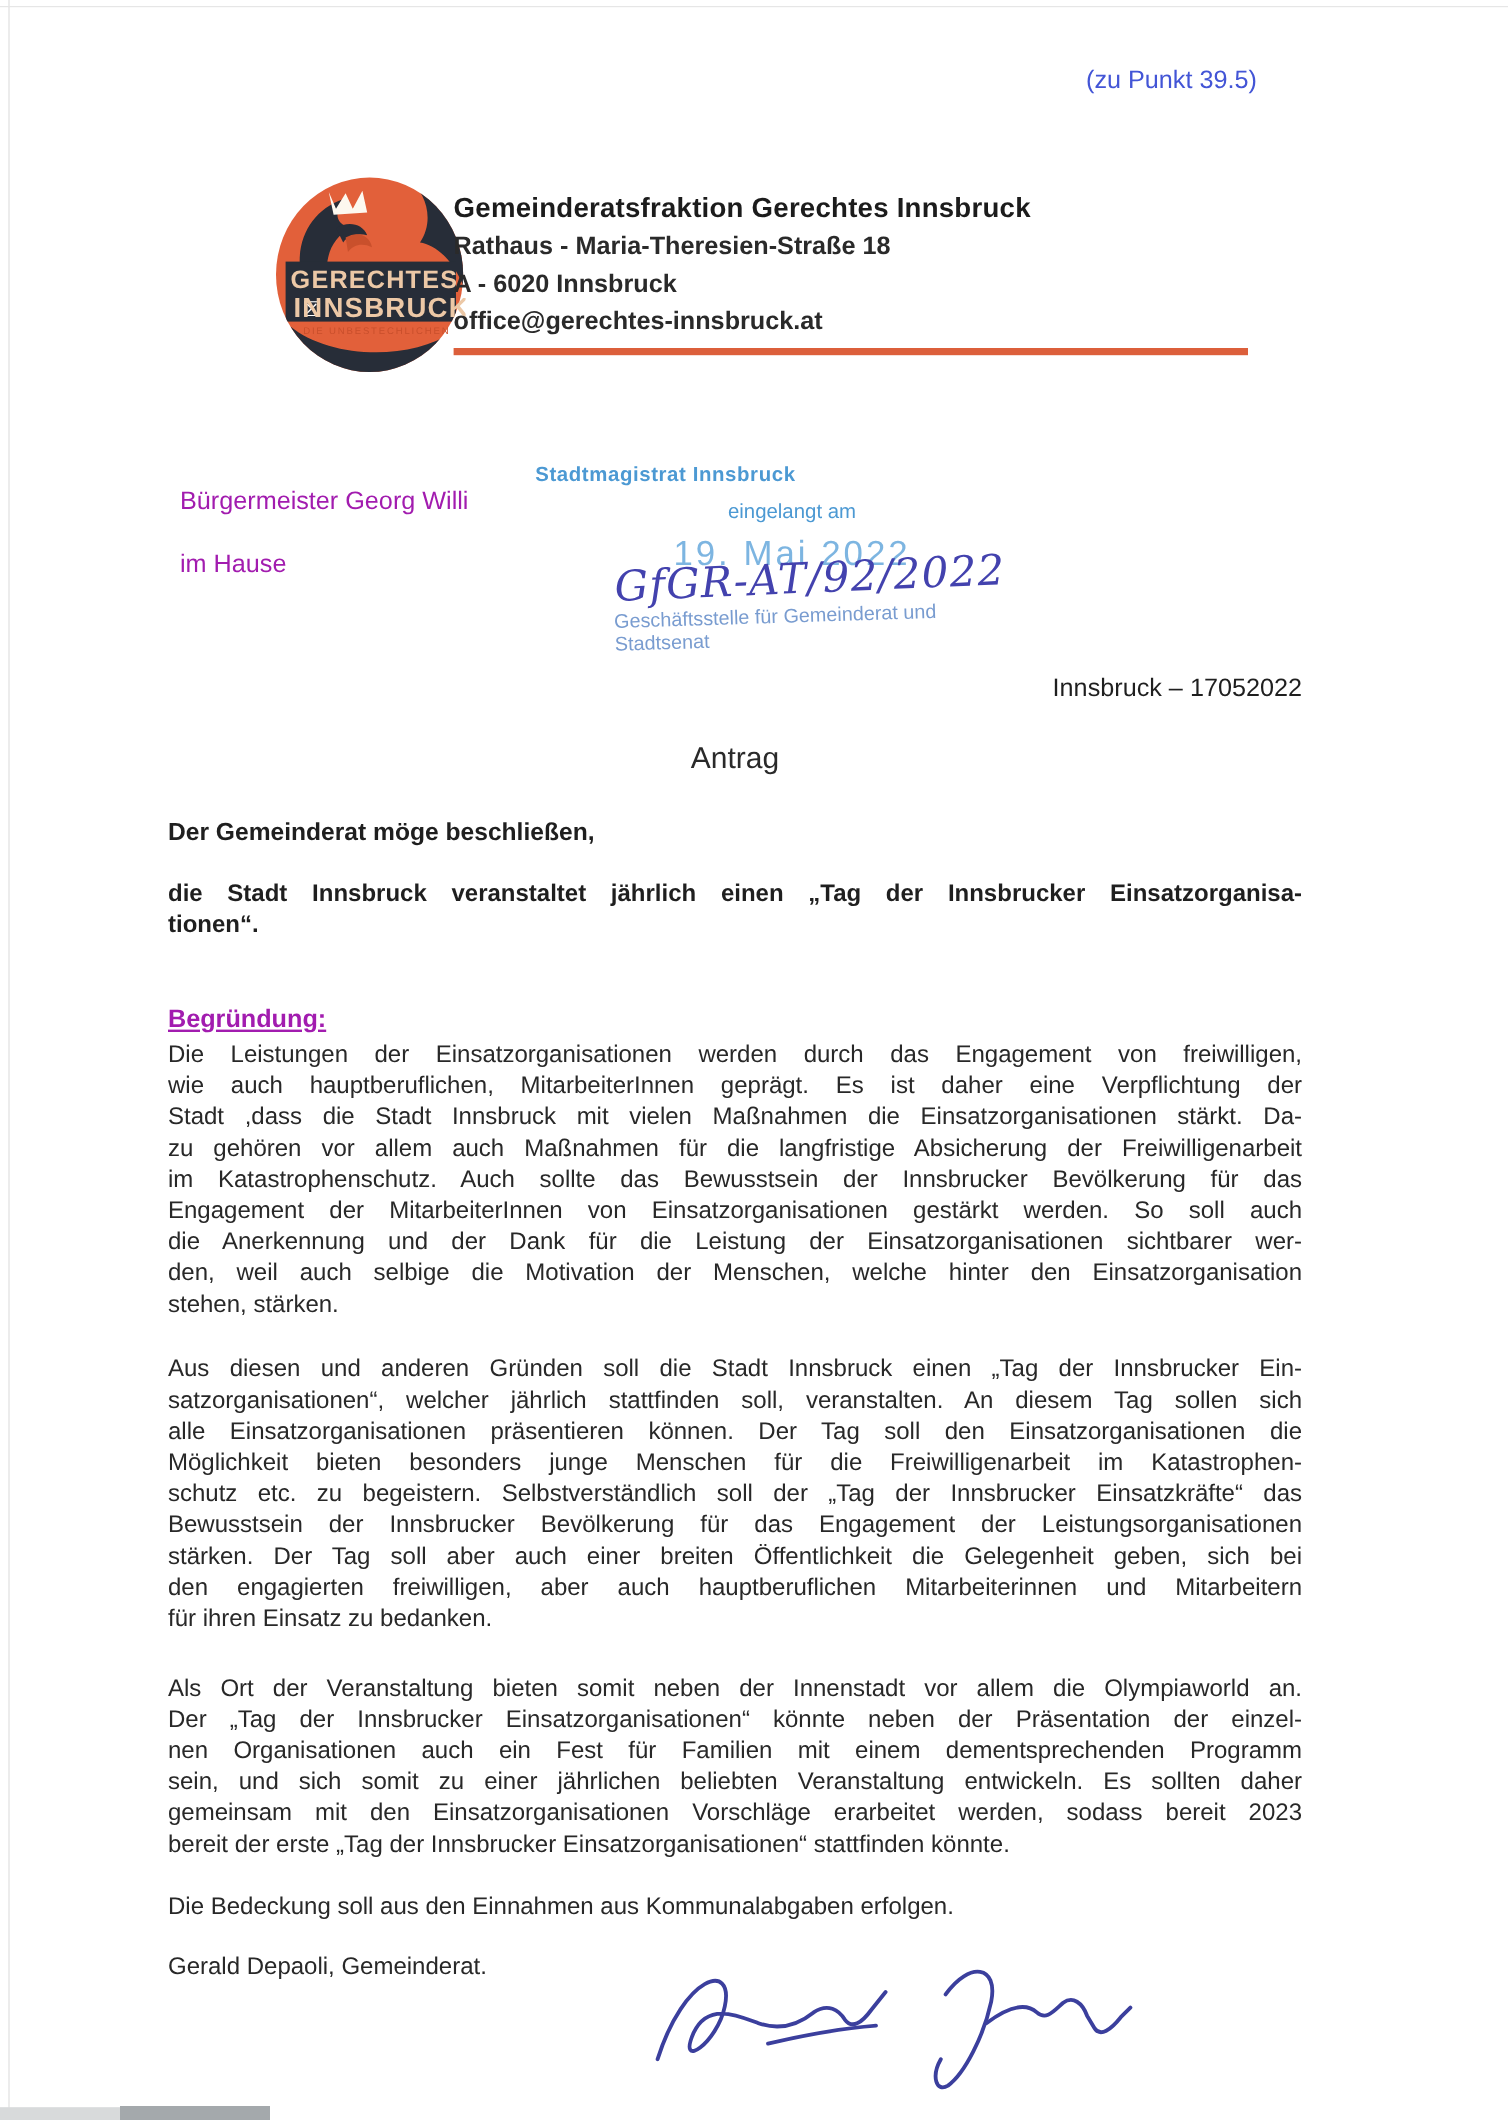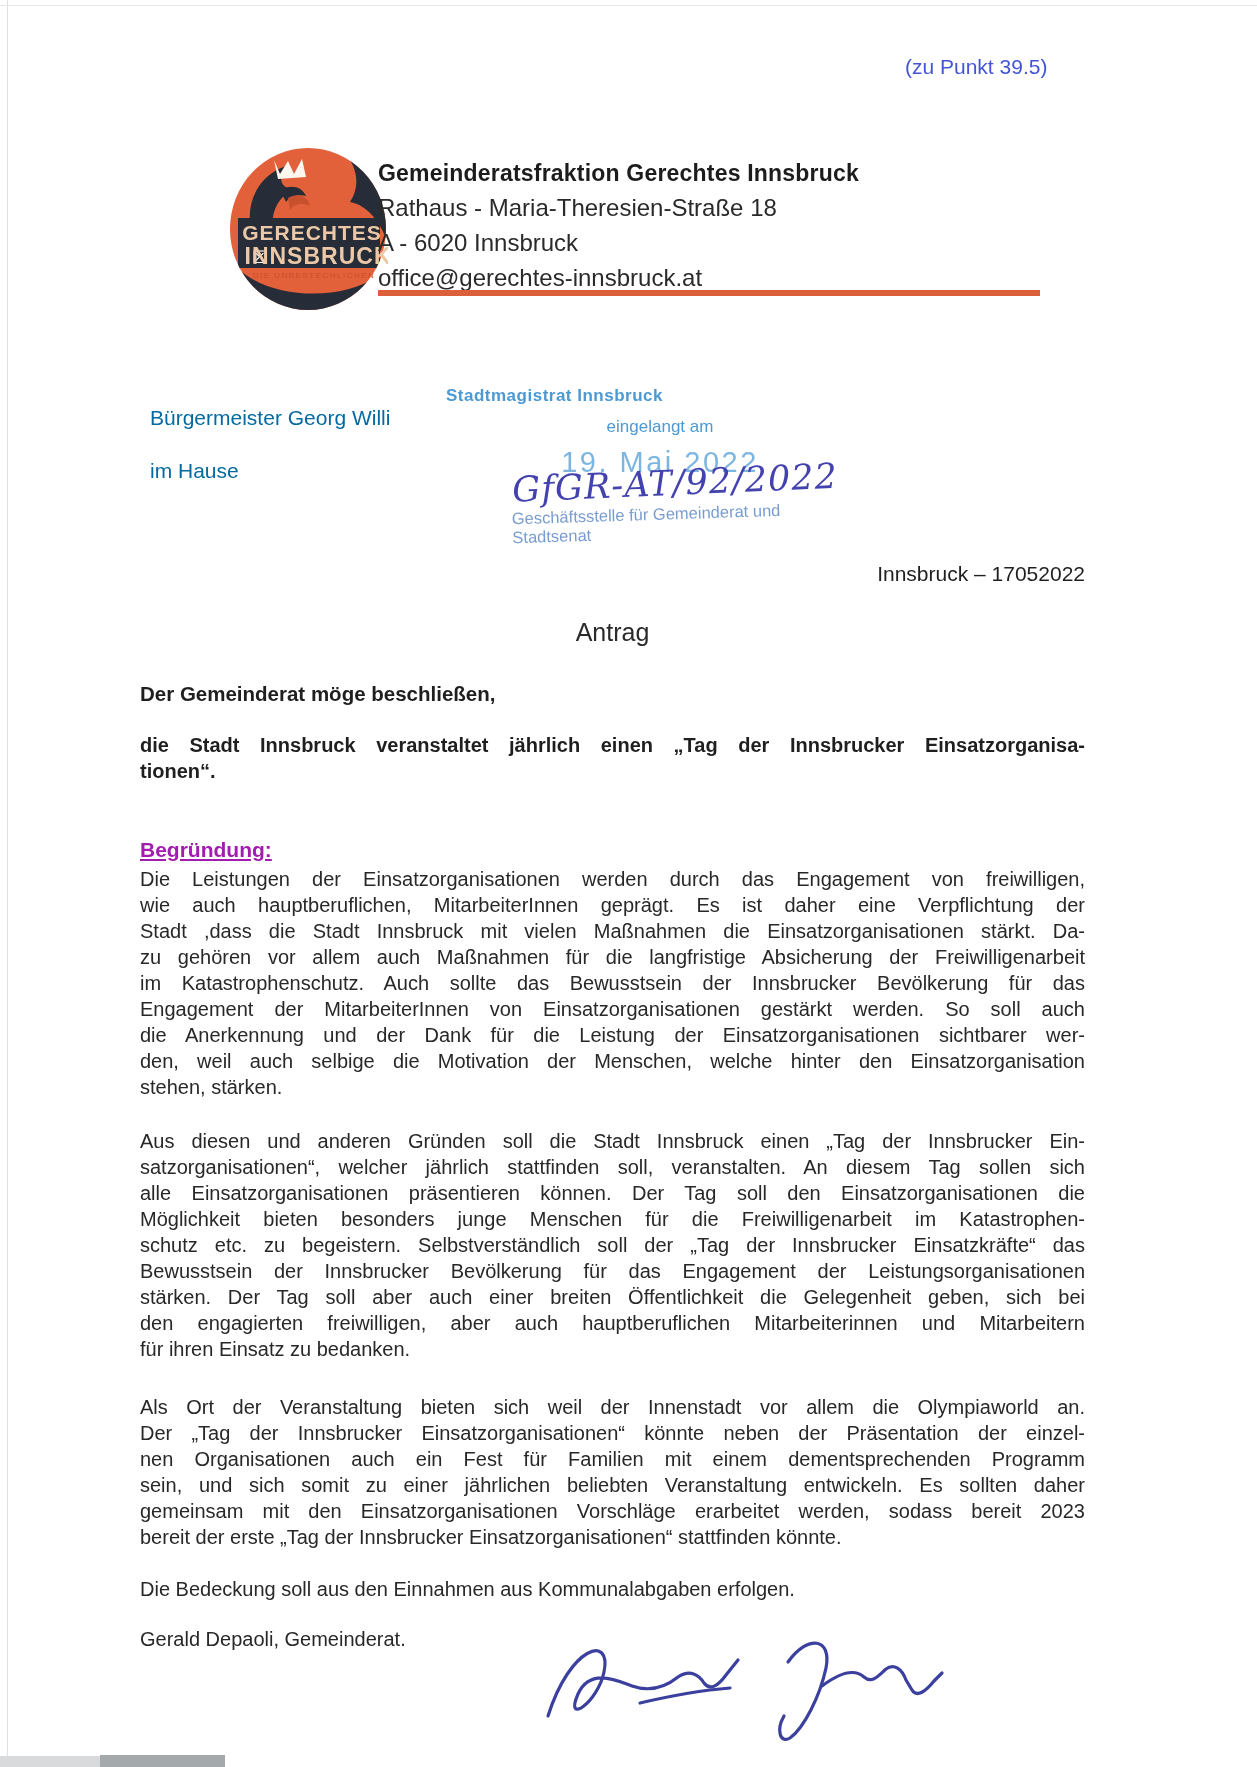--- a/index.html
+++ b/index.html
@@ -14,24 +14,24 @@
   .smudge-dark  { position:absolute; left:100px; top:1755px; width:125px; height:12px; background:#a4a9ac; }
 
   .ref-note {
     position:absolute; left:905px; top:55px; font-size:21px; color:#4355d6;
   }
 
   .logo-wrap { position:absolute; left:228px; top:146px; width:160px; height:166px; }
 
   .header-block { position:absolute; left:378px; top:160px; width:680px; }
   .org-name { font-size:23px; font-weight:bold; color:#1c1c1c; letter-spacing:0.2px; }
-  .addr     { font-size:24px; color:#2a2a2a; margin-top:7px; }
+  .addr     { font-size:21px; color:#2a2a2a; margin-top:7px;font-weight:bold; }
   .rule-orange { position:absolute; left:378px; top:290px; width:662px; height:6px; background:#dc5f3b; }
 
-  .recipient { position:absolute; left:150px; top:406px; font-size:21px; color:#0369a1; }
+  .recipient { position:absolute; left:150px; top:406px; font-size:21px; color:#a21caf; }
   .recipient .r2 { margin-top:29px; }
 
   .stamp-title {
     position:absolute; left:446px; top:386px; width:380px; 
     font-size:17px; font-weight:bold; color:#4c99d3; letter-spacing:0.5px;
   }
   .stamp-sub {
     position:absolute; left:470px; top:417px; width:380px; text-align:center;
     font-size:17px; color:#4c99d3;
   }
@@ -154,21 +154,21 @@
       <div class="tline">satzorganisationen“, welcher jährlich stattfinden soll, veranstalten. An diesem Tag sollen sich</div>
       <div class="tline">alle Einsatzorganisationen präsentieren können. Der Tag soll den Einsatzorganisationen die</div>
       <div class="tline">Möglichkeit bieten besonders junge Menschen für die Freiwilligenarbeit im Katastrophen-</div>
       <div class="tline">schutz etc. zu begeistern. Selbstverständlich soll der „Tag der Innsbrucker Einsatzkräfte“ das</div>
       <div class="tline">Bewusstsein der Innsbrucker Bevölkerung für das Engagement der Leistungsorganisationen</div>
       <div class="tline">stärken. Der Tag soll aber auch einer breiten Öffentlichkeit die Gelegenheit geben, sich bei</div>
       <div class="tline">den engagierten freiwilligen, aber auch hauptberuflichen Mitarbeiterinnen und Mitarbeitern</div>
       <div class="tline tlast">für ihren Einsatz zu bedanken.</div>
     </div>
   <div class="textcol para3">
-      <div class="tline">Als Ort der Veranstaltung bieten sich weil der Innenstadt vor allem die Olympiaworld an.</div>
+      <div class="tline">Als Ort der Veranstaltung bieten somit neben der Innenstadt vor allem die Olympiaworld an.</div>
       <div class="tline">Der „Tag der Innsbrucker Einsatzorganisationen“ könnte neben der Präsentation der einzel-</div>
       <div class="tline">nen Organisationen auch ein Fest für Familien mit einem dementsprechenden Programm</div>
       <div class="tline">sein, und sich somit zu einer jährlichen beliebten Veranstaltung entwickeln. Es sollten daher</div>
       <div class="tline">gemeinsam mit den Einsatzorganisationen Vorschläge erarbeitet werden, sodass bereit 2023</div>
       <div class="tline tlast">bereit der erste „Tag der Innsbrucker Einsatzorganisationen“ stattfinden könnte.</div>
     </div>
 
   <div class="funding">Die Bedeckung soll aus den Einnahmen aus Kommunalabgaben erfolgen.</div>
   <div class="signer">Gerald Depaoli, Gemeinderat.</div>
 

